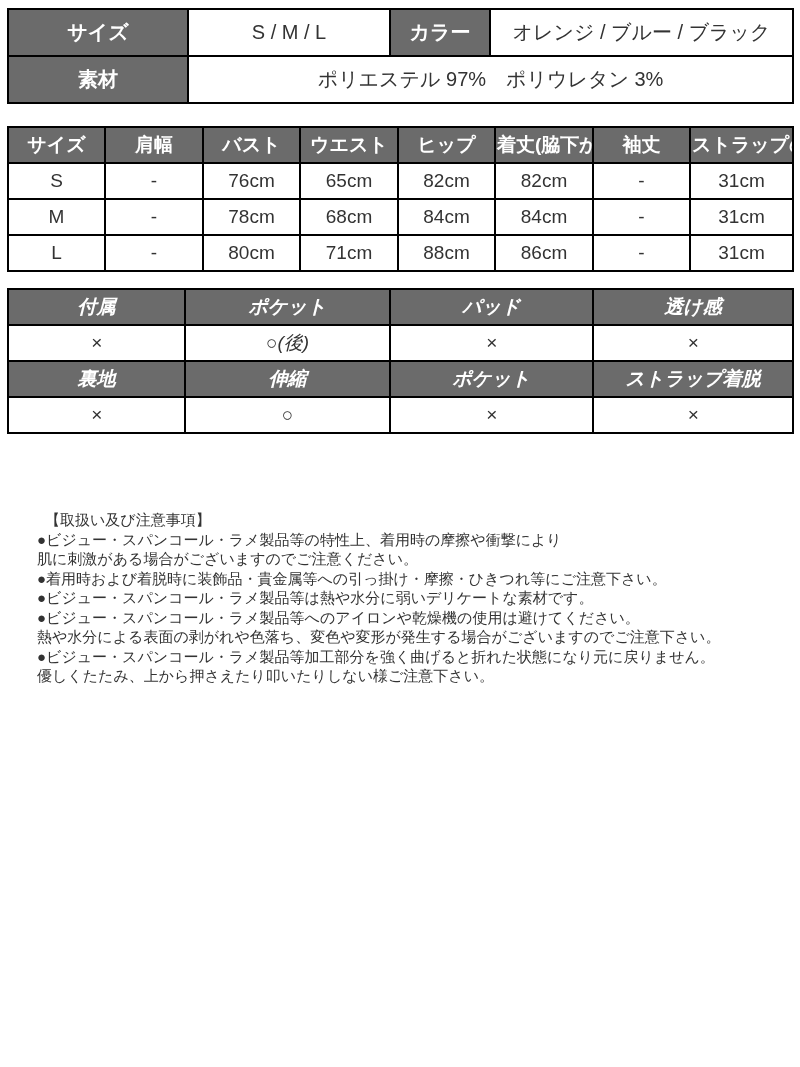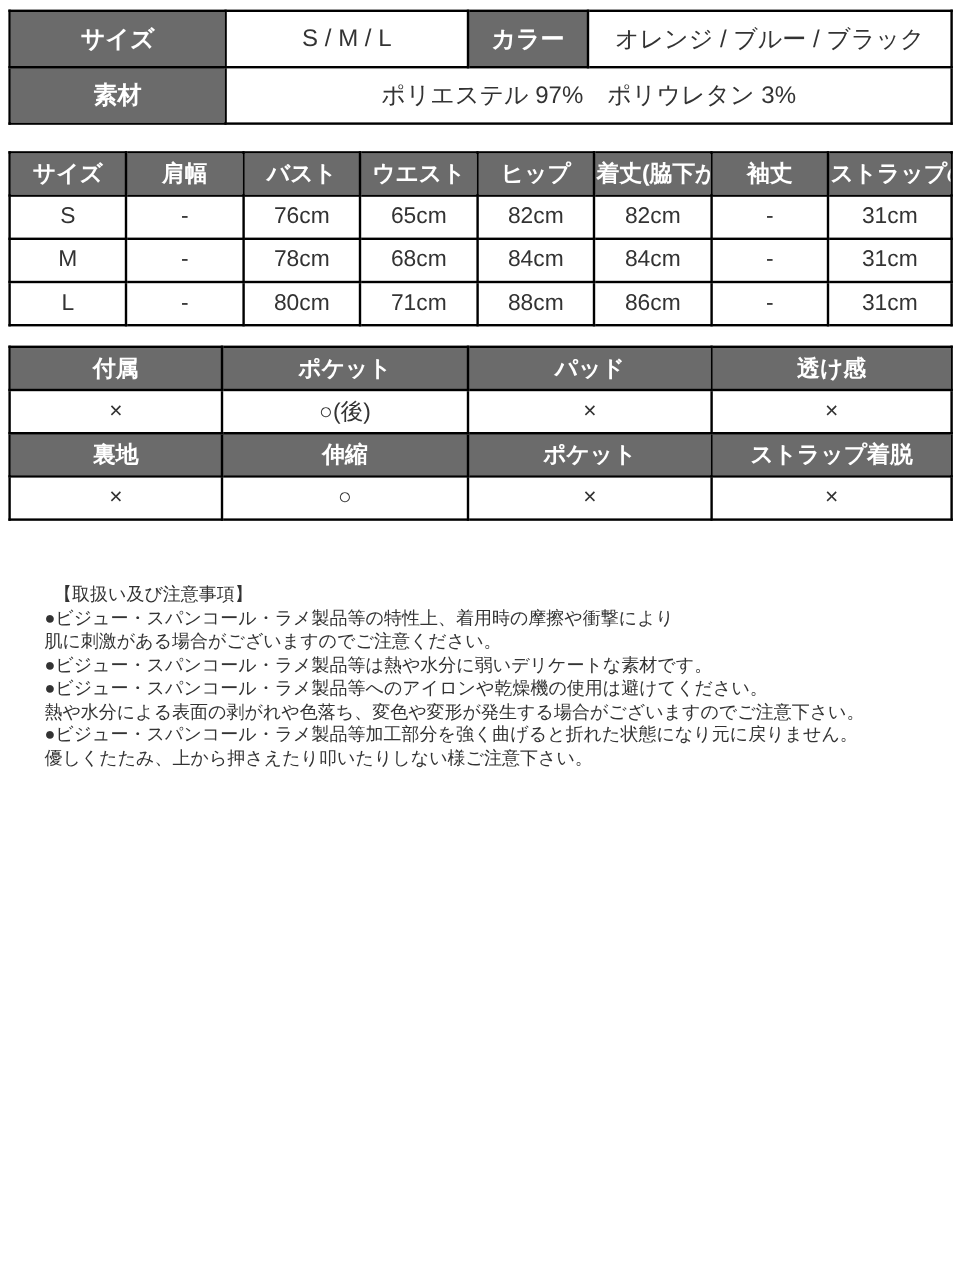--- a/index.html
+++ b/index.html
@@ -29,25 +29,25 @@
   }
   
   .t1 td{height:47px;font-size:20px;}
   
   .t2{margin-top:22px;}
   .t2 td{height:36px;font-size:19px;}
   .t2 td.th{font-size:19px;}
   .t2 td.th.small{font-size:19px;}
   
   .t3{margin-top:16px;}
-  .t3 td{height:36px;font-size:19px;}
+  .t3 td{height:36px;font-size:19px;font-style:italic;}
   .t3 td.th{font-size:19px;}
   
   .notes{
-    margin-top:52px;
+    margin-top:76px;
     padding-left:30px;padding-right:10px;
     font-size:15px;line-height:19.5px;color:var(--text);
   }
   .notes .notes-title{padding-left:8px;}
 </style>
 </head>
 <body>
 
 <div class="page">
 
@@ -159,20 +159,21 @@
       <td>×</td>
       <td>×</td>
     </tr>
   </tbody>
     </table>
 
   <div class="notes">
     <div class="notes-title">【取扱い及び注意事項】</div>
     <div class="notes-line">●ビジュー・スパンコール・ラメ製品等の特性上、着用時の摩擦や衝撃により</div>
     <div class="notes-line">肌に刺激がある場合がございますのでご注意ください。</div>
+    <div class="notes-line">●着用時および着脱時に装飾品・貴金属等への引っ掛け・摩擦・ひきつれ等にご注意下さい。</div>
     <div class="notes-line">●ビジュー・スパンコール・ラメ製品等は熱や水分に弱いデリケートな素材です。</div>
     <div class="notes-line">●ビジュー・スパンコール・ラメ製品等へのアイロンや乾燥機の使用は避けてください。</div>
     <div class="notes-line">熱や水分による表面の剥がれや色落ち、変色や変形が発生する場合がございますのでご注意下さい。</div>
     <div class="notes-line">●ビジュー・スパンコール・ラメ製品等加工部分を強く曲げると折れた状態になり元に戻りません。</div>
     <div class="notes-line">優しくたたみ、上から押さえたり叩いたりしない様ご注意下さい。</div>
   </div>
 
 </div>
 
 </body></html>

